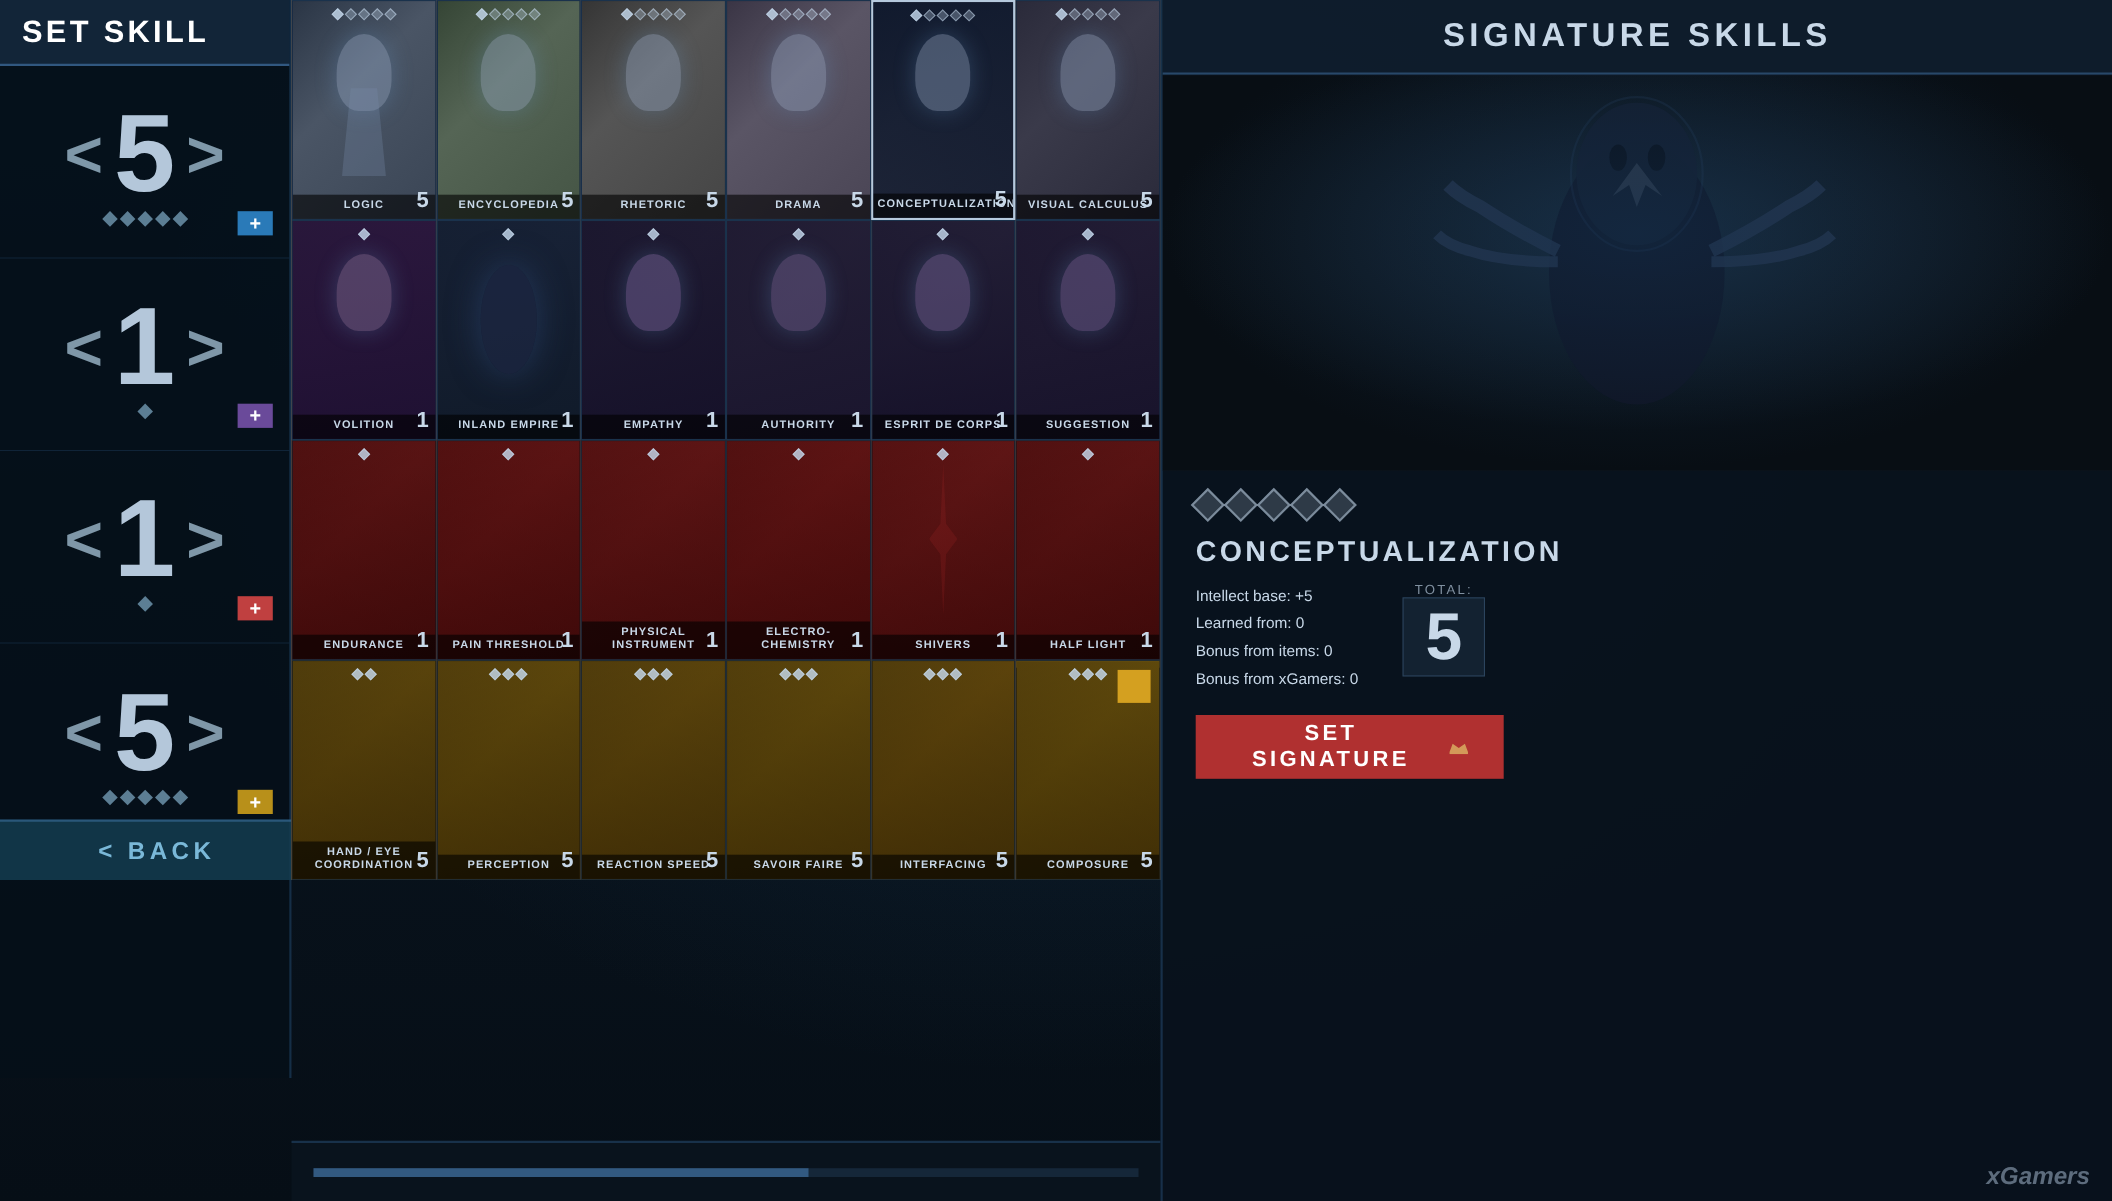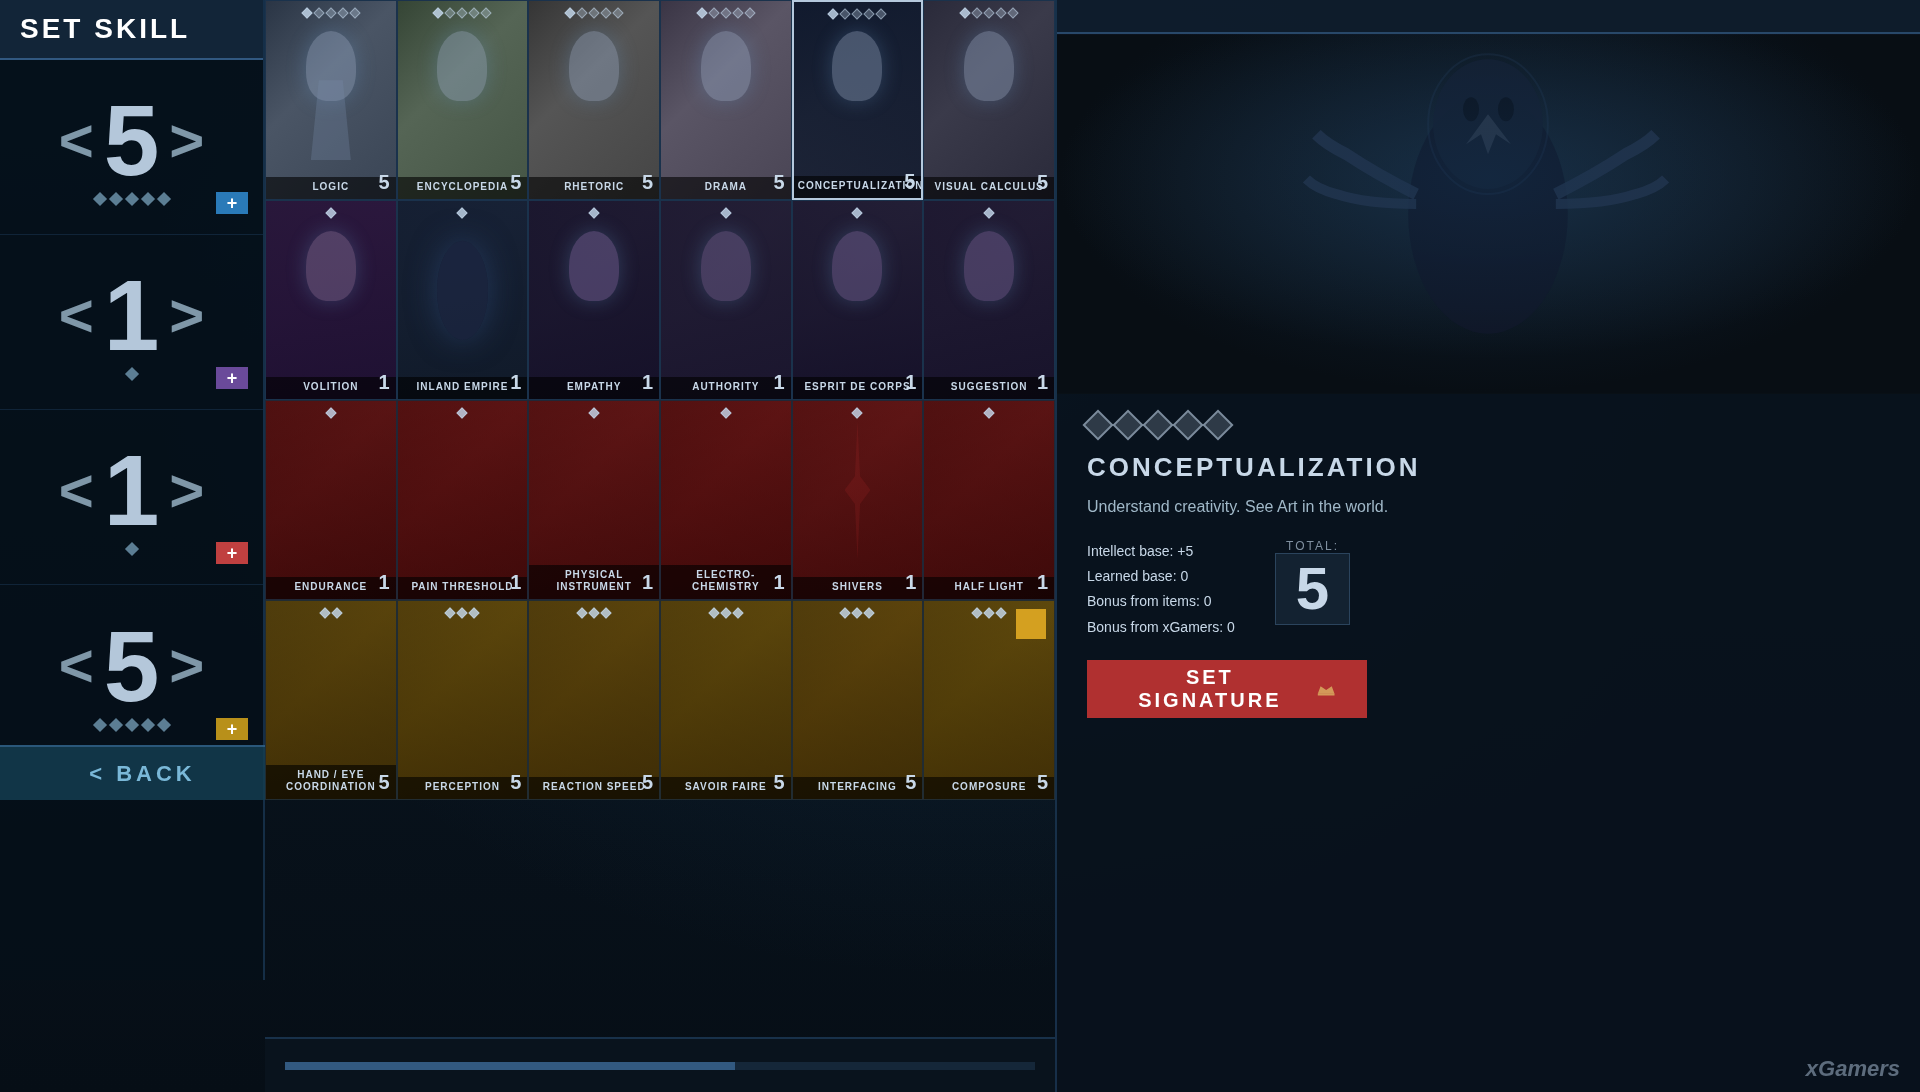--- a/index.html
+++ b/index.html
@@ -910,20 +910,21 @@
 </div>
 
 <div class="bottom-bar">
   <div class="scroll-track">
     <div class="scroll-thumb"></div>
   </div>
 </div>
 
 <div class="right-panel">
   <div class="sig-skills-header">
+    <div class="sig-skills-title">SIGNATURE SKILLS</div>
   </div>
 
   <div class="skill-art-large">
     <div class="large-figure">
 
       <svg viewBox="0 0 865 360" xmlns="http://www.w3.org/2000/svg" style="position:absolute;inset:0;width:100%;height:100%;">
         <defs>
           <radialGradient id="bgGrad" cx="50%" cy="40%">
             <stop offset="0%" stop-color="#1a2a3a" stop-opacity="1"></stop>
             <stop offset="100%" stop-color="#080e14" stop-opacity="1"></stop>
@@ -954,26 +955,25 @@
     <div class="skill-diamonds-row">
       <div class="skill-diamond-lg"></div>
       <div class="skill-diamond-lg"></div>
       <div class="skill-diamond-lg"></div>
       <div class="skill-diamond-lg"></div>
       <div class="skill-diamond-lg"></div>
     </div>
 
     <div class="skill-info-title">CONCEPTUALIZATION</div>
 
-    <div class="skill-desc">Understand creativity. See Art in the world.</div>
 
     <div style="display:flex; align-items:flex-start; gap:40px;">
       <div class="stat-item">
         <span>Intellect base:</span> <span>+5</span><br>
-        <span>Learned base:</span> <span>0</span><br>
+        <span>Learned from:</span> <span>0</span><br>
         <span>Bonus from items:</span> <span>0</span><br>
         <span>Bonus from xGamers:</span> <span>0</span>
       </div>
       <div class="total-box">
         <div class="total-label">TOTAL:</div>
         <div class="total-number">5</div>
       </div>
     </div>
 
     <button class="set-sig-btn">

